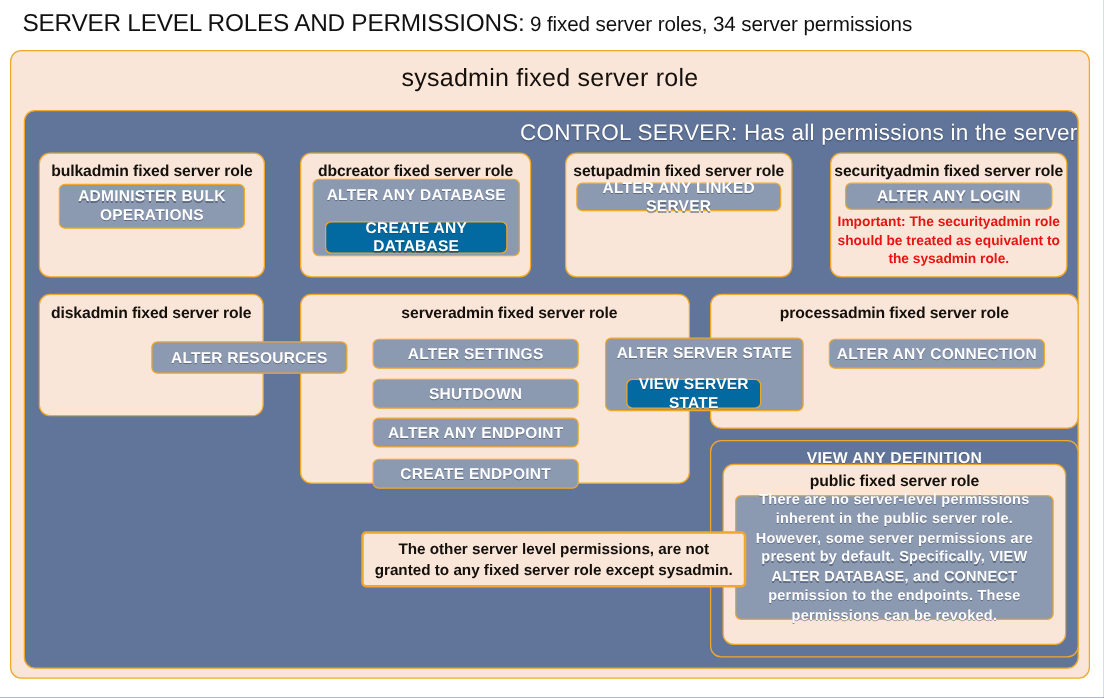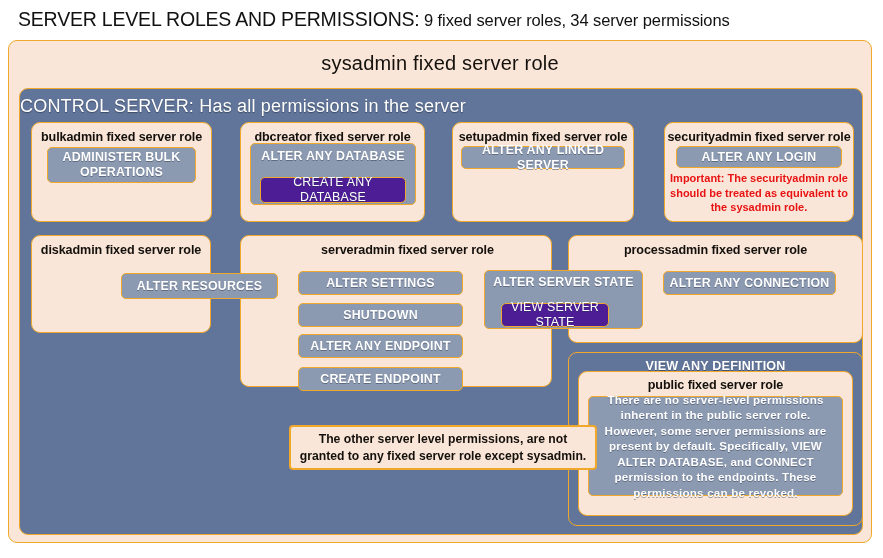--- a/index.html
+++ b/index.html
@@ -26,23 +26,23 @@
   }
   .chip{
     background:#8b99b1;border:1.5px solid #f0a82a;border-radius:5px;
     box-sizing:border-box;position:absolute;
     color:#ffffff;font-weight:bold;font-size:12.4px;
     display:flex;align-items:center;justify-content:center;
     text-align:center;line-height:1.18;letter-spacing:0.2px;
     text-shadow:0 1px 0 rgba(40,50,70,.45);
   }
   .chip-dark{
-    background:#4c1d95;border:1.5px solid #f0a82a;border-radius:5px;
+    background:#0369a1;border:1.5px solid #f0a82a;border-radius:5px;
     box-sizing:border-box;position:absolute;
-    color:#ffffff;font-weight:normal;font-size:12.4px;
+    color:#ffffff;font-weight:bold;font-size:12.4px;
     display:flex;align-items:center;justify-content:center;
     text-align:center;line-height:1.18;letter-spacing:0.2px;
     text-shadow:0 1px 0 rgba(40,50,70,.45);
   }
   .role-title{
     position:absolute;left:0;right:0;text-align:center;
     font-size:12.6px;font-weight:bold;color:#14100c;letter-spacing:-0.1px;
   }
   .warn{
     position:absolute;left:4px;right:4px;text-align:center;
@@ -52,21 +52,21 @@
   
   #sysadmin-box{left:8px;top:40px;width:864px;height:503px;}
   #sysadmin-label{
     position:absolute;left:0;right:0;top:11px;text-align:center;
     font-size:20px;color:#14100c;font-weight:400;letter-spacing:0.2px;
   }
 
   
   #control-box{left:19px;top:88px;width:844px;height:447px;}
   #control-label{
-    position:absolute;left:0;right:0;top:7px;text-align:left;
+    position:absolute;left:0;right:0;top:7px;text-align:right;
     font-size:18px;color:#ffffff;font-weight:400;letter-spacing:0.2px;
     text-shadow:0 1px 1px rgba(25,32,48,.5);
   }
 </style>
 </head>
 <body>
 
 <div id="root">
 
   <div class="title-row">

